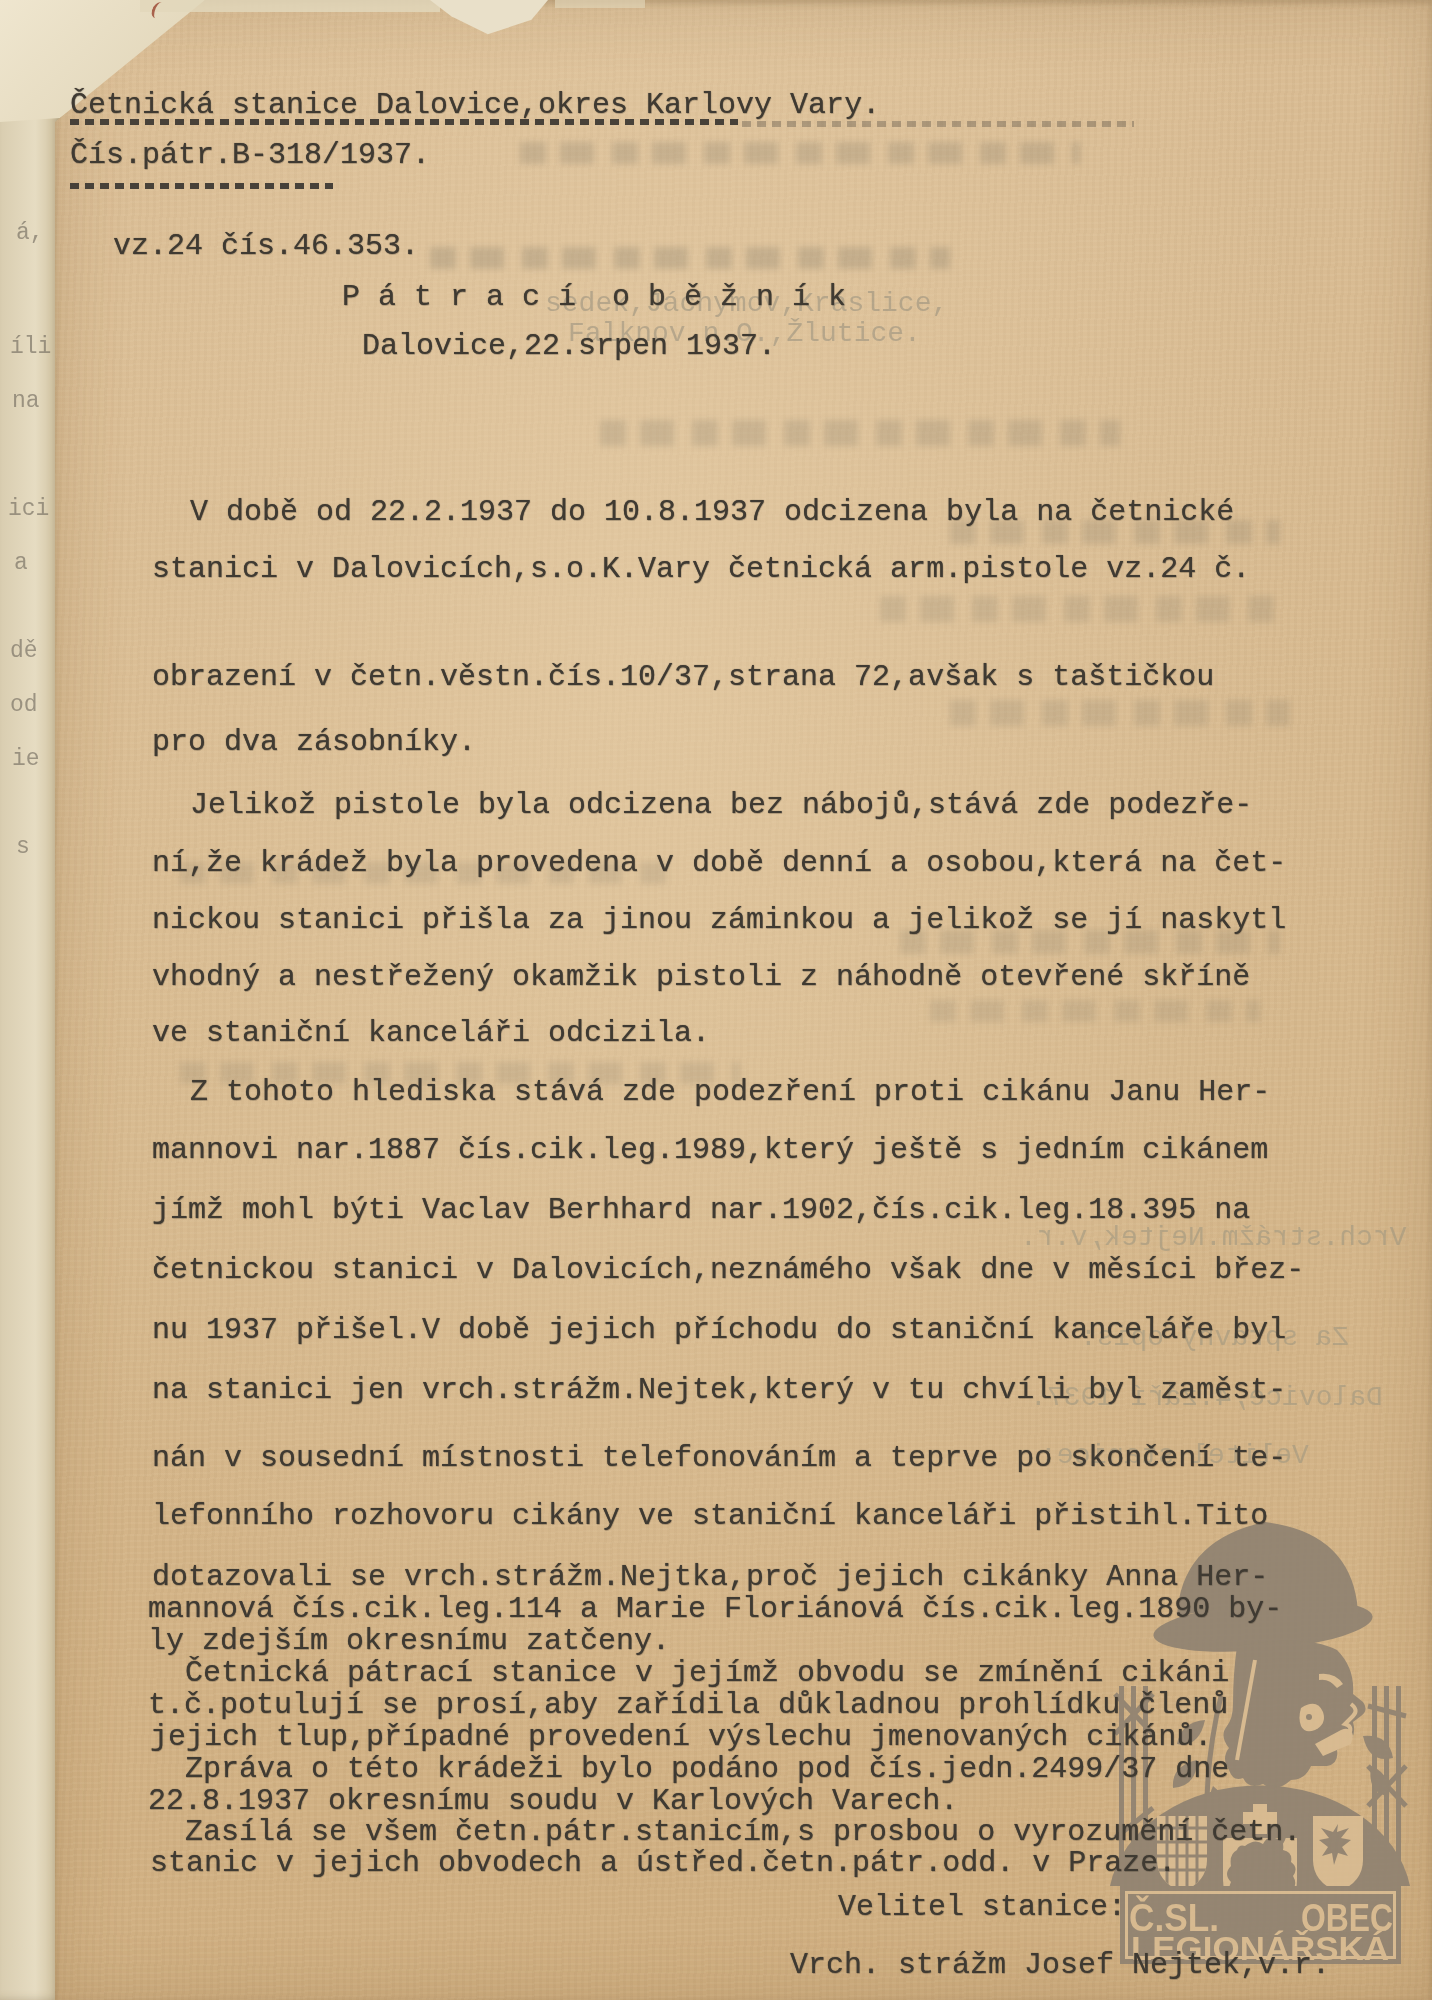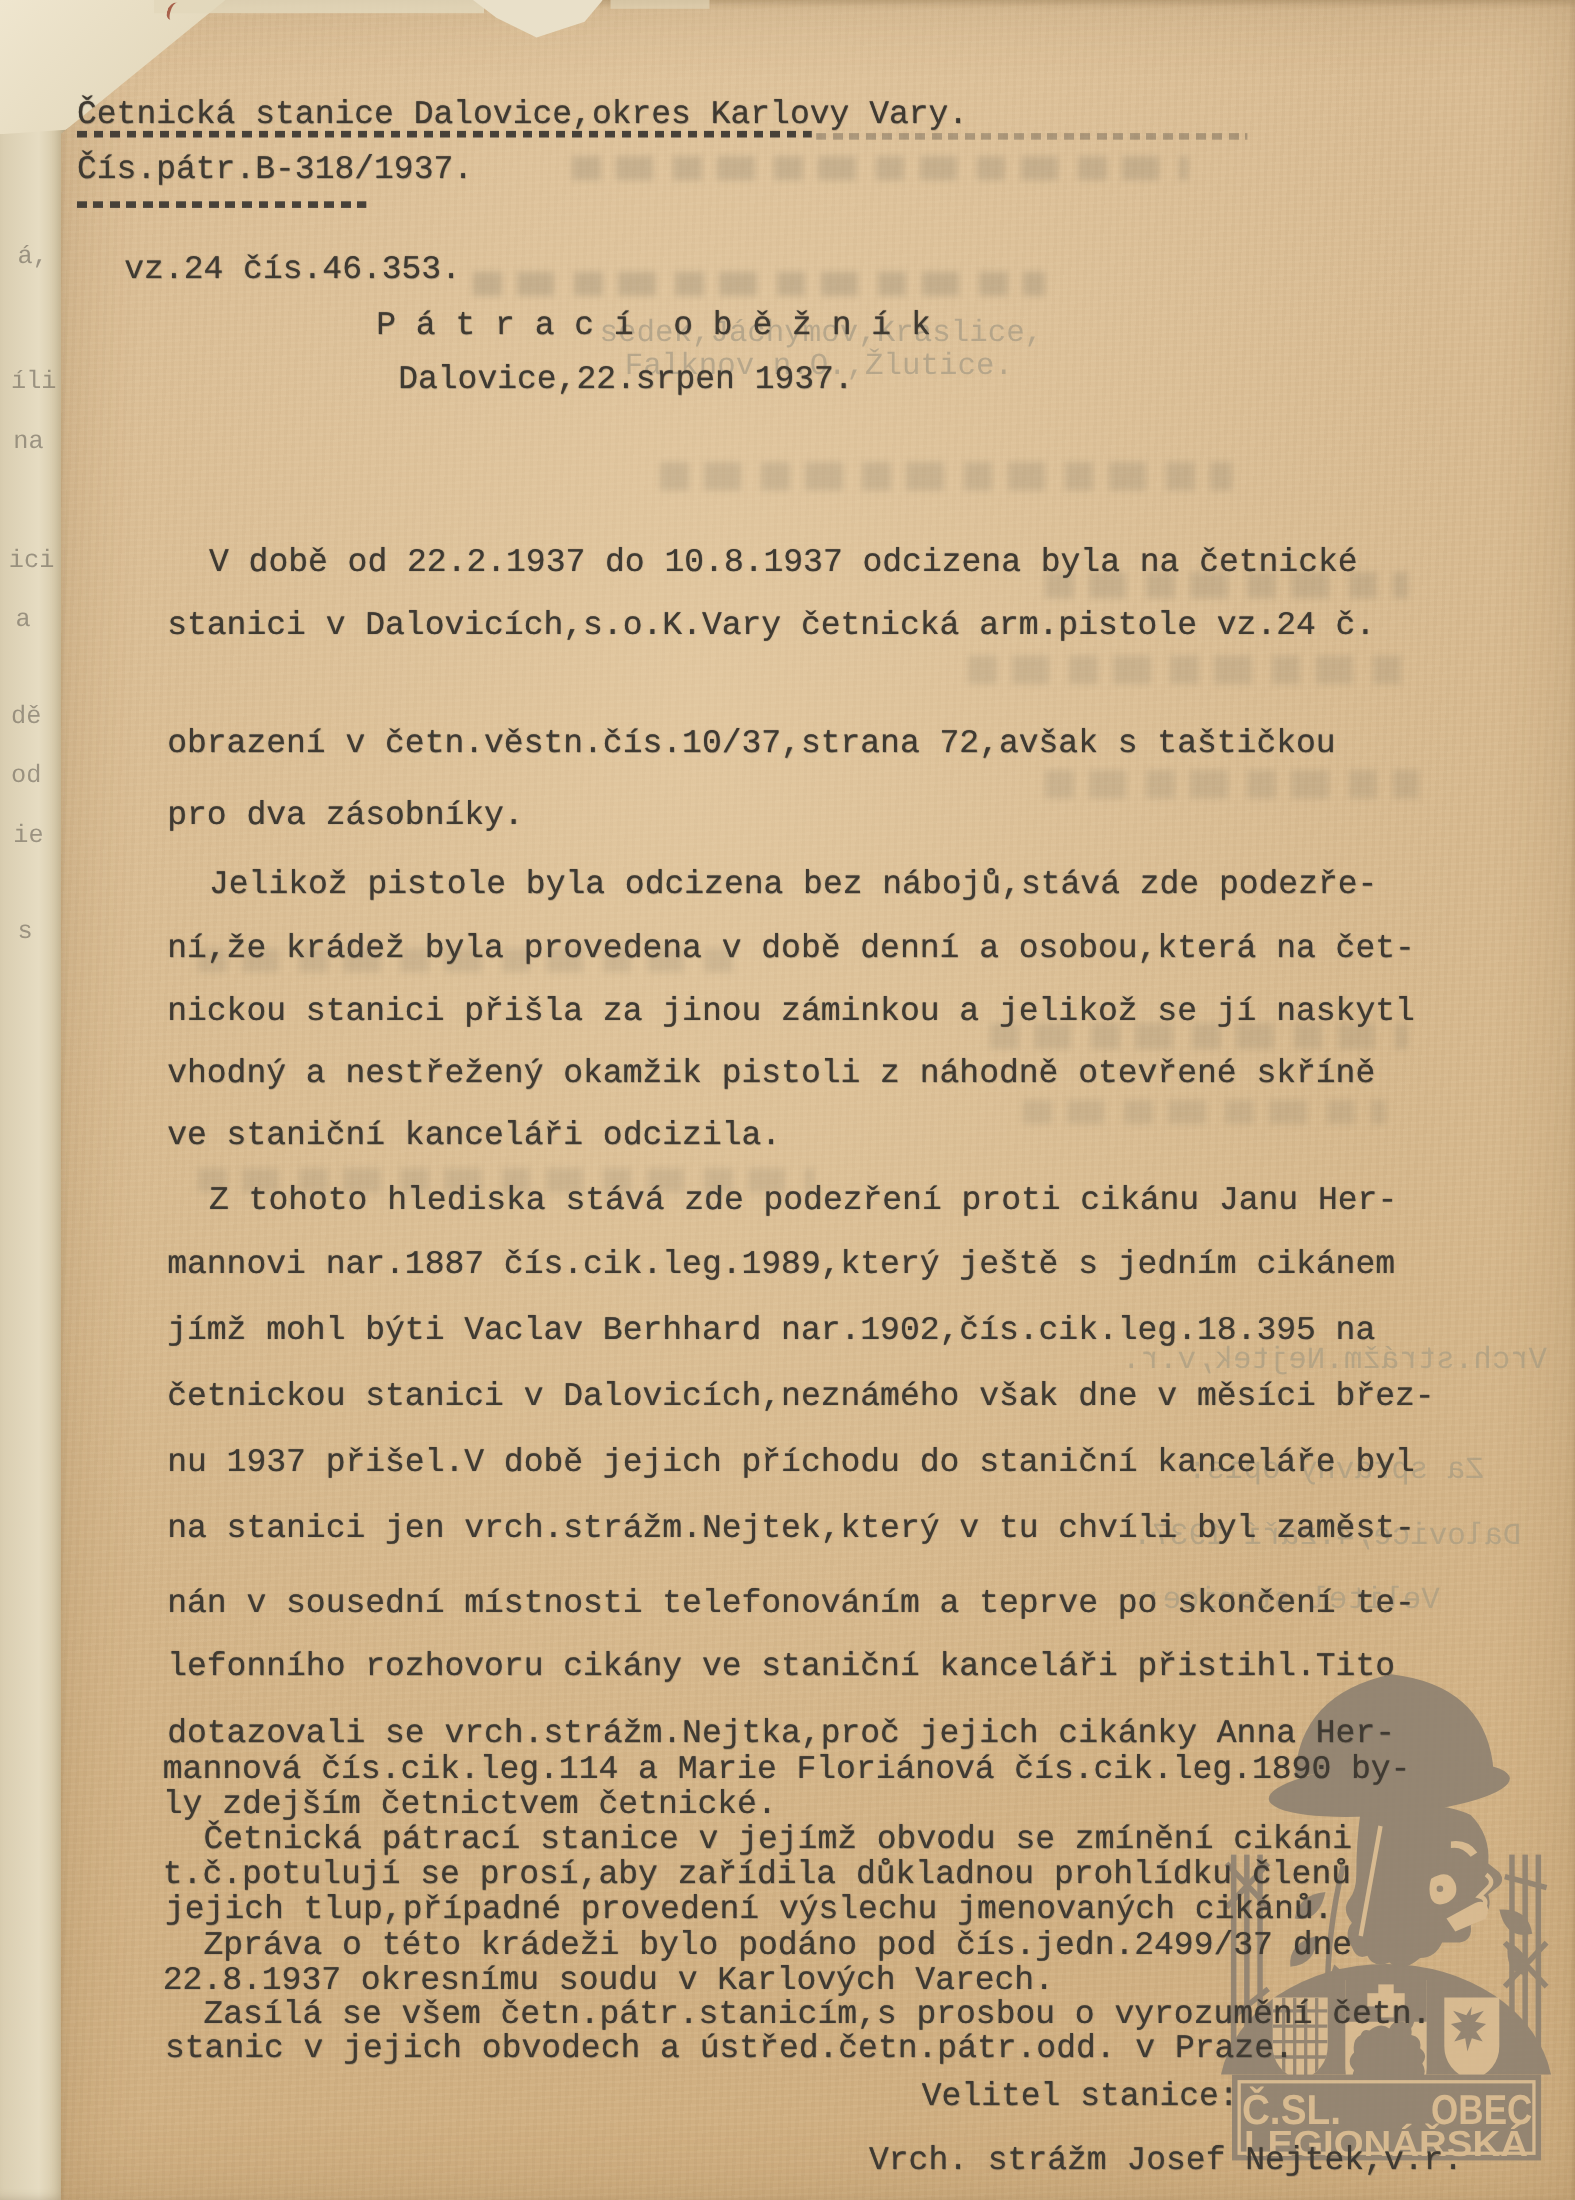--- a/index.html
+++ b/index.html
@@ -181,21 +181,21 @@
   <div class="line" style="left:152px;top:1133px">mannovi nar.1887 čís.cik.leg.1989,který ještě s jedním cikánem</div>
   <div class="line" style="left:152px;top:1193px">jímž mohl býti Vaclav Berhhard nar.1902,čís.cik.leg.18.395 na</div>
   <div class="line" style="left:152px;top:1253px">četnickou stanici v Dalovicích,neznámého však dne v měsíci břez-</div>
   <div class="line" style="left:152px;top:1313px">nu 1937 přišel.V době jejich příchodu do staniční kanceláře byl</div>
   <div class="line" style="left:152px;top:1373px">na stanici jen vrch.strážm.Nejtek,který v tu chvíli byl zaměst-</div>
   <div class="line" style="left:152px;top:1441px">nán v sousední místnosti telefonováním a teprve po skončení te-</div>
   <div class="line" style="left:152px;top:1499px">lefonního rozhovoru cikány ve staniční kanceláři přistihl.Tito</div>
 
   <div class="line" style="left:152px;top:1560px">dotazovali se vrch.strážm.Nejtka,proč jejich cikánky Anna Her-</div>
   <div class="line" style="left:148px;top:1592px">mannová čís.cik.leg.114 a Marie Floriánová čís.cik.leg.1890 by-</div>
-  <div class="line" style="left:148px;top:1624px">ly zdejším četnictvem četnické.</div>
+  <div class="line" style="left:148px;top:1624px">ly zdejším okresnímu zatčeny.</div>
   <div class="line" style="left:185px;top:1656px">Četnická pátrací stanice v jejímž obvodu se zmínění cikáni</div>
   <div class="line" style="left:148px;top:1688px">t.č.potulují se prosí,aby zařídila důkladnou prohlídku členů</div>
   <div class="line" style="left:150px;top:1720px">jejich tlup,případné provedení výslechu jmenovaných cikánů.</div>
   <div class="line" style="left:185px;top:1752px">Zpráva o této krádeži bylo podáno pod čís.jedn.2499/37 dne</div>
   <div class="line" style="left:148px;top:1784px">22.8.1937 okresnímu soudu v Karlových Varech.</div>
   <div class="line" style="left:185px;top:1815px">Zasílá se všem četn.pátr.stanicím,s prosbou o vyrozumění četn.</div>
   <div class="line" style="left:150px;top:1846px">stanic v jejich obvodech a ústřed.četn.pátr.odd. v Praze.</div>
 
   <div class="line" style="left:838px;top:1890px">Velitel stanice:</div>
   <div class="line" style="left:790px;top:1948px">Vrch. strážm Josef Nejtek,v.r.</div>

